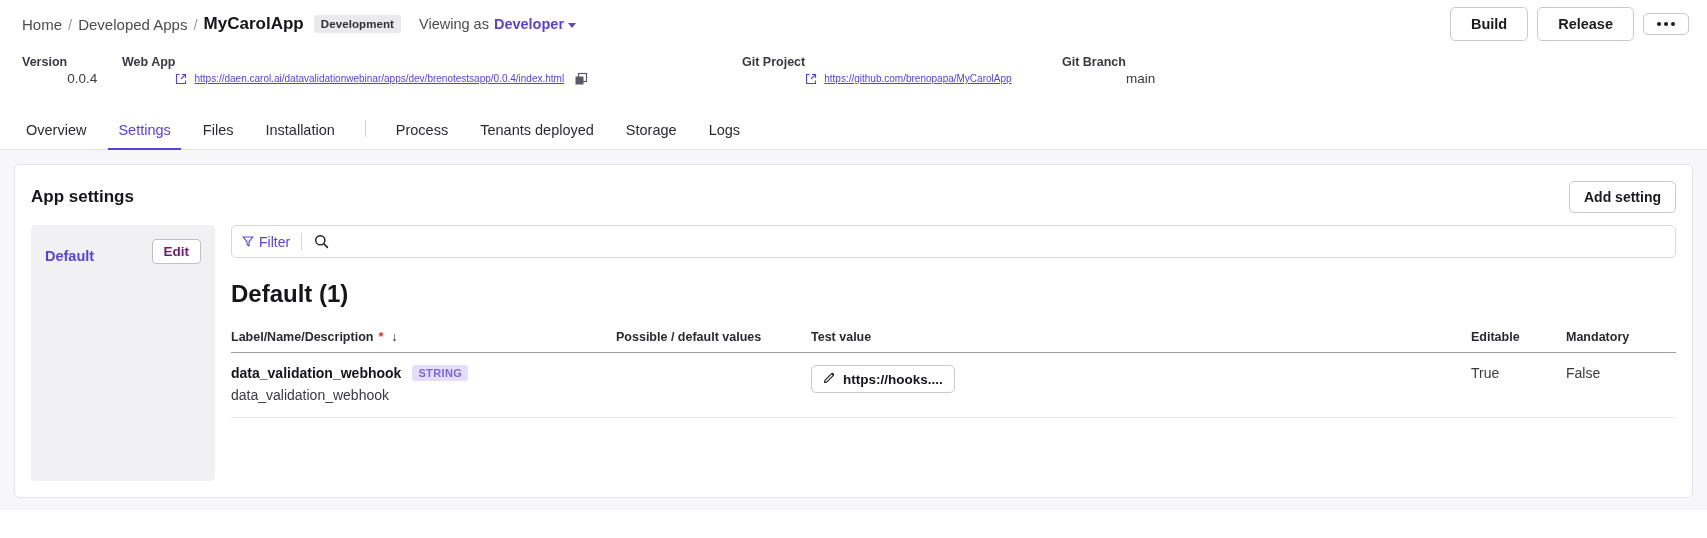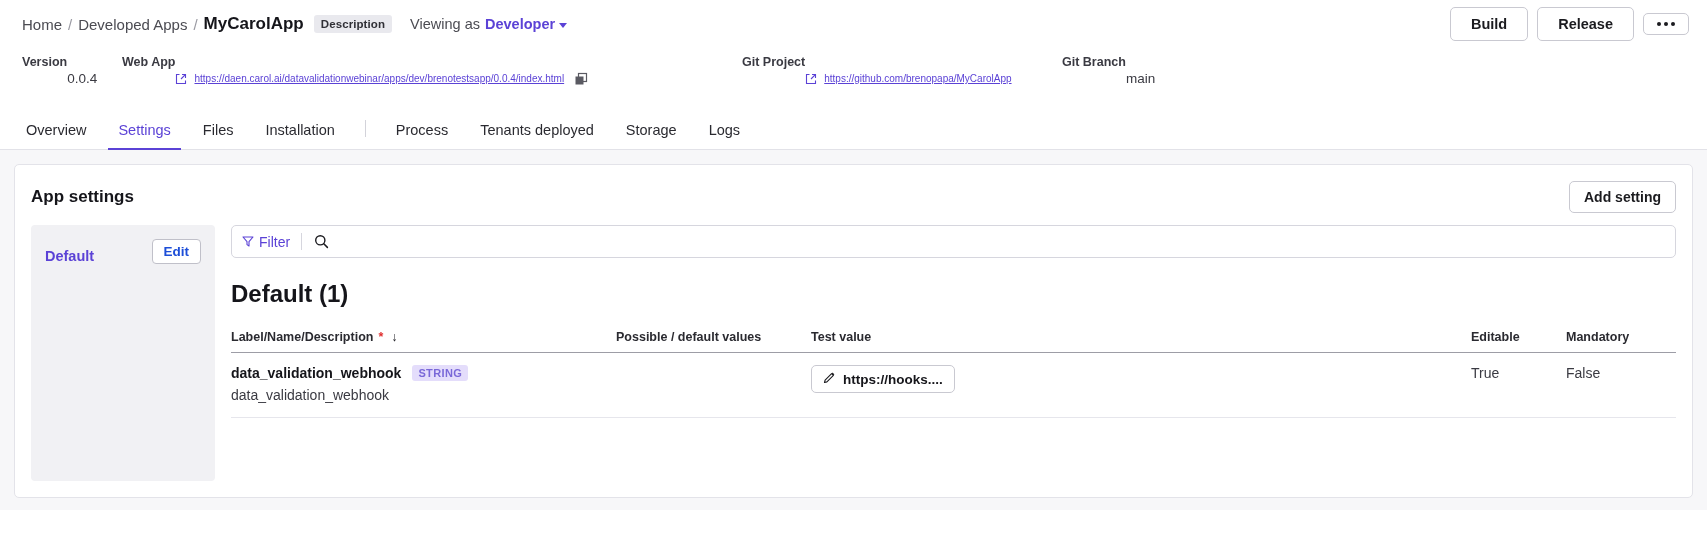--- a/index.html
+++ b/index.html
@@ -112,21 +112,21 @@
   
   .group-panel {
     width: 184px; background: #f1f1f4; border-radius: 4px;
     padding: 14px 14px 0 14px; flex-shrink: 0;
   }
   .group-row { display: flex; align-items: flex-end; }
   .group-name { color: #5b42d6; font-weight: bold; font-size: 14.5px; }
   .btn-edit {
     margin-left: auto;
     border: 1px solid #c0c0c9; background: #fff; border-radius: 4px;
-    font-size: 13.5px; font-weight: bold; color: #1d4ed8;
+    font-size: 13.5px; font-weight: bold; color: #701a75;
     padding: 4px 11px; cursor: pointer;
     font-family: "Liberation Sans", sans-serif;
   }
 
   
   .content { flex: 1; padding-left: 16px; display: flex; flex-direction: column; }
   .filterbar {
     border: 1px solid #d6d6de; border-radius: 5px; height: 33px;
     display: flex; align-items: center; padding: 0 10px;
   }
@@ -170,21 +170,21 @@
 </head>
 <body>
 
 <div class="topbar">
   <div class="crumbs">
     <span class="crumb-link">Home</span>
     <span class="crumb-sep">/</span>
     <span class="crumb-link">Developed Apps</span>
     <span class="crumb-sep">/</span>
     <span class="crumb-current">MyCarolApp</span>
-    <span class="env-badge">Description</span>
+    <span class="env-badge">Development</span>
     <span class="viewing-as">Viewing as</span>
     <span class="viewer-role"><span>Developer</span><span class="caret-d"></span></span>
   </div>
   <div class="topbar-actions">
     <button class="btn-outline">Build</button>
     <button class="btn-outline">Release</button>
     <button class="btn-dots">
       <span class="dots">
           <i></i>
           <i></i>

